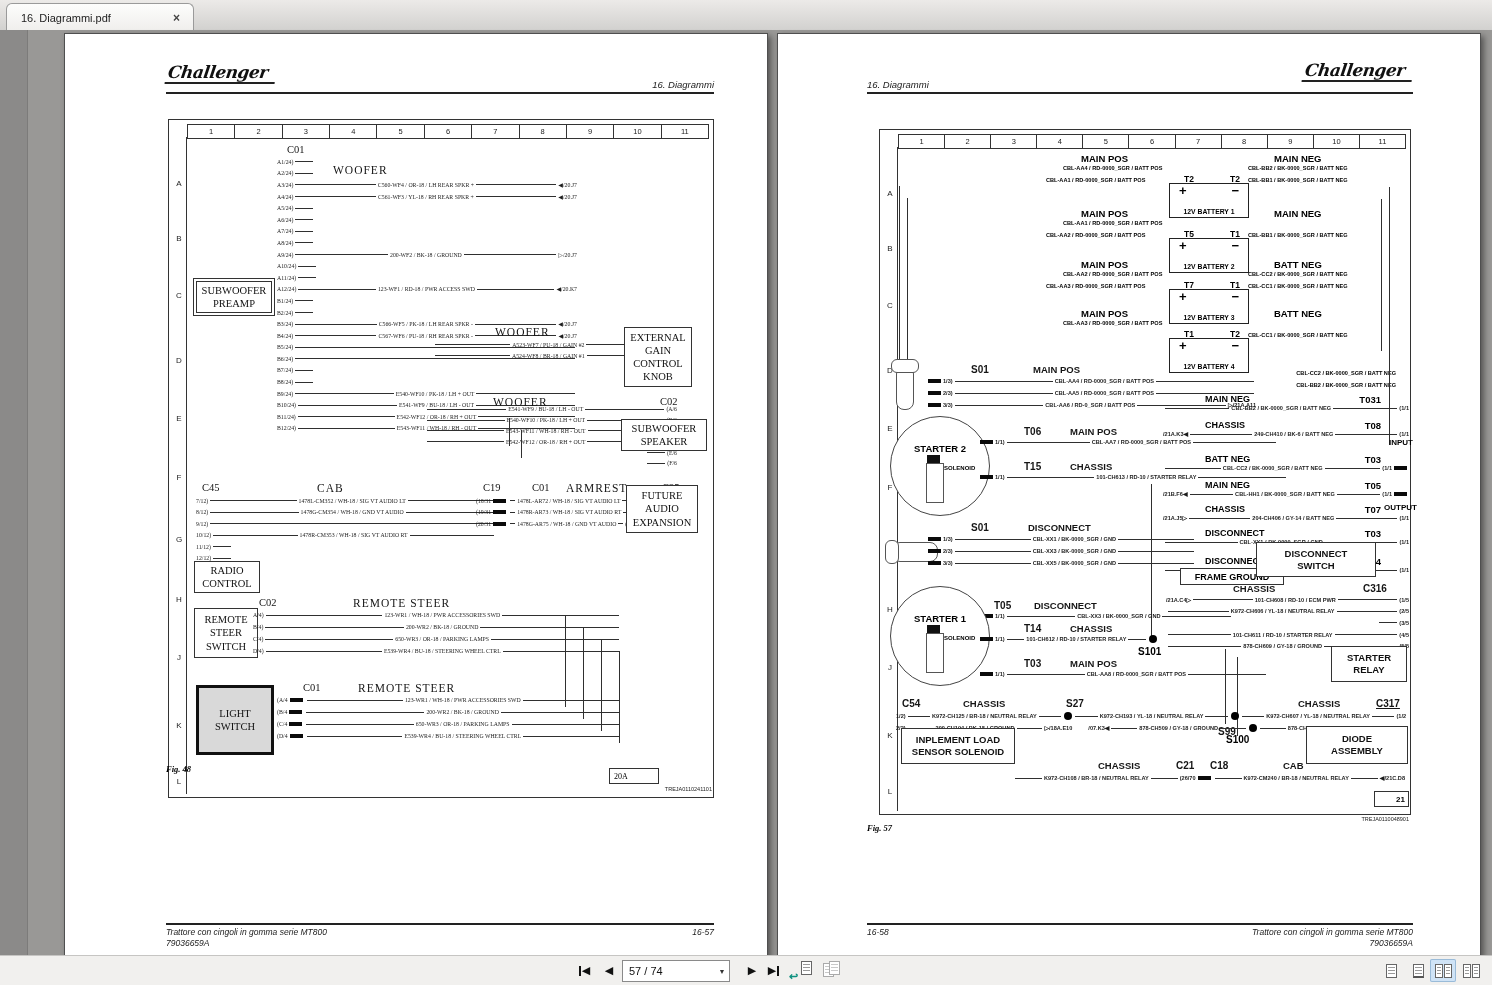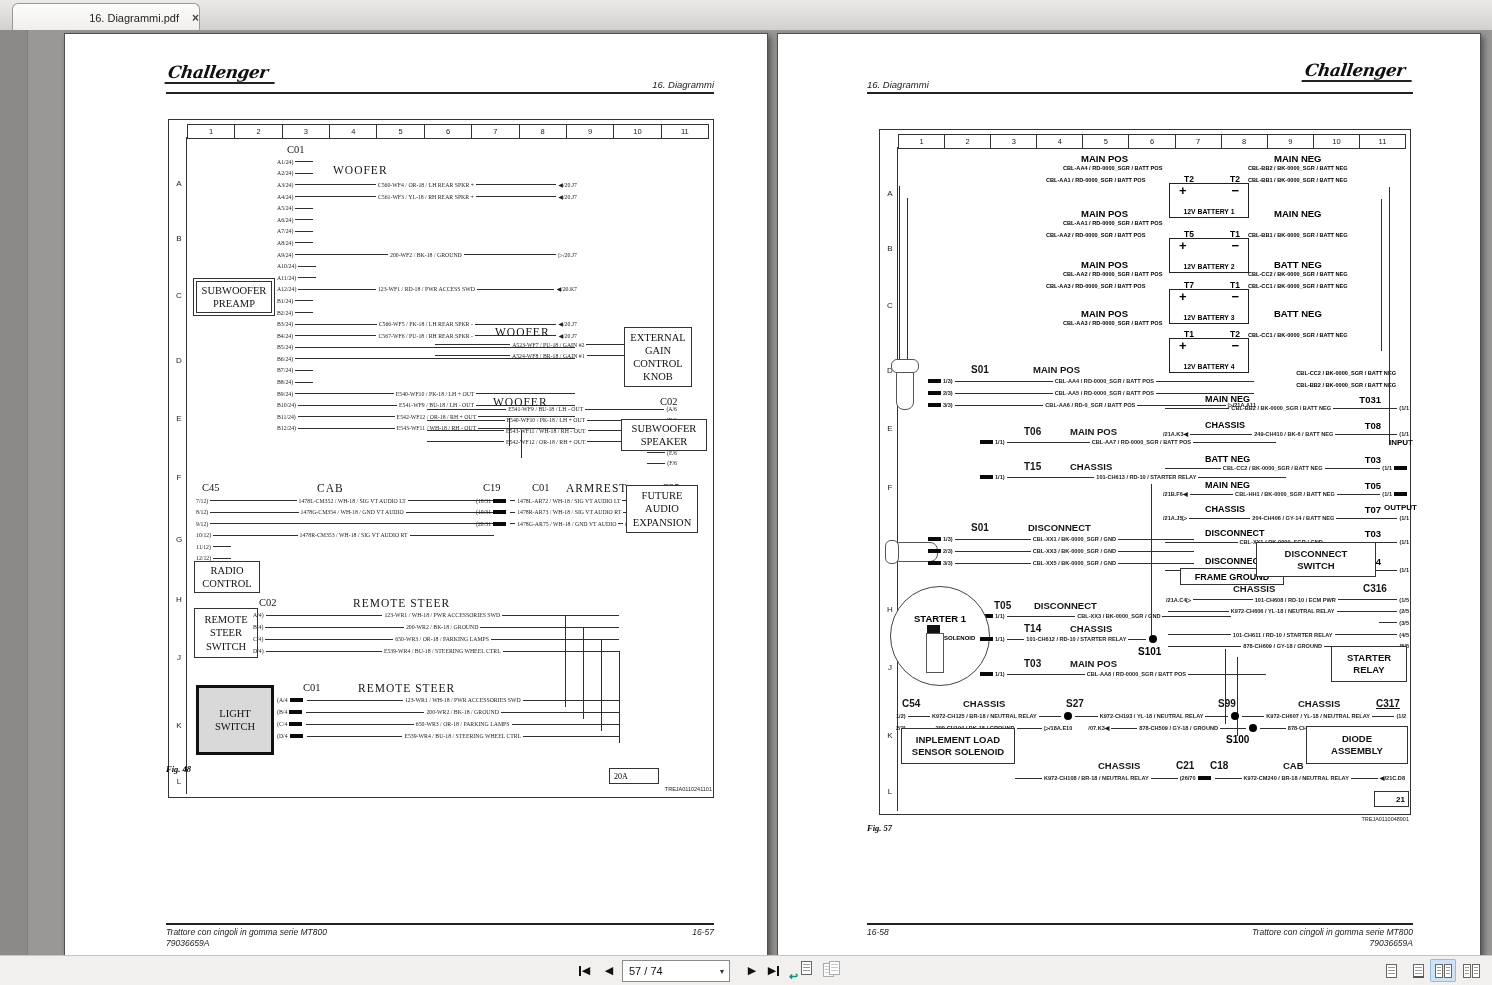--- a/index.html
+++ b/index.html
@@ -1,23 +1,23 @@
 <!DOCTYPE html>
 <html><head>
 <meta charset="utf-8">
 <style>
   html,body{margin:0;padding:0;width:1492px;height:985px;overflow:hidden;
     font-family:"Liberation Sans",sans-serif;background:#999896;}
   .screen{position:absolute;inset:0;}
   
   .tabbar{position:absolute;left:0;top:0;right:0;height:30px;
     background:linear-gradient(#eceae8,#d2d1cf);border-bottom:1px solid #8e8e8e;}
-  .tab{position:absolute;left:12px;top:3px;width:186px;height:27px;
+  .tab{position:absolute;left:6px;top:3px;width:186px;height:27px;
     background:linear-gradient(#fdfdfc,#efeeec);border:1px solid #9a9a9a;border-bottom:none;
-    border-radius:6px 6px 0 0;display:flex;align-items:center;text-align:right;}
+    border-radius:6px 6px 0 0;display:flex;align-items:center;}
   .tab-title{font-size:11px;color:#222;padding-left:14px;flex:1;}
   .tab-close{width:20px;font-size:12px;color:#444;font-weight:bold;cursor:default;}
   
   .canvas{position:absolute;left:0;top:30px;right:0;bottom:29px;background:#999896;}
   .lstrip{position:absolute;left:0;top:0;bottom:0;width:27px;background:#8b8a89;border-right:1px solid #7c7b7a;}
   .page{position:absolute;width:702px;height:922px;background:#fff;border:1px solid #4f4f4f;
     box-shadow:3px 3px 6px rgba(0,0,0,.45);}
   #lp{left:64px;top:3px;}
   #rp{left:777px;top:3px;}
   
@@ -151,21 +151,21 @@
   .s01b-rows{left:148px;top:499px;width:270px;} .s01b-rows .wrow{height:12px;}
   .t05b-conn{left:216px;top:566px;} .t05b-title{left:256px;top:566px;}
   .t05b-rows{left:200px;top:577px;width:255px;} .t05b-rows .wrow{height:10px;}
   .t14-conn{left:246px;top:589px;} .t14-title{left:292px;top:589px;}
   .t14-rows{left:200px;top:600px;width:180px;} .t14-rows .wrow{height:10px;}
   .t03mp-conn{left:246px;top:624px;} .t03mp-title{left:292px;top:624px;}
   .t03mp-rows{left:200px;top:635px;width:290px;} .t03mp-rows .wrow{height:10px;}
   .c316-title{left:455px;top:549px;} .c316-conn{left:585px;top:549px;}
   .c316-rows{left:388px;top:560px;width:243px;} .c316-rows .wrow{height:11.6px;}
   .b-c54{left:124px;top:664px;} .b-ch1{left:185px;top:664px;} .b-s27{left:288px;top:664px;}
-  .b-s99{left:440px;top:664px;text-align:right;} .b-ch2{left:520px;top:664px;} .b-c317{left:598px;top:664px;text-decoration:underline;}
+  .b-s99{left:440px;top:692px;text-align:right;} .b-ch2{left:520px;top:664px;} .b-c317{left:598px;top:664px;text-decoration:underline;}
   .bottom-rows{left:118px;top:676px;width:510px;} .bottom-rows .wrow{height:12px;}
   .cb-ch{left:320px;top:726px;} .cb-c21{left:398px;top:726px;}
   .cb-c18{left:432px;top:726px;} .cb-cab{left:505px;top:726px;}
   .cab-rows{left:235px;top:738px;width:392px;} .cab-rows .wrow{height:12px;}
   .node-label{position:absolute;font-weight:700;font-size:10px;}
   .s101{left:360px;top:612px;} .s100{left:448px;top:700px;}
   .fg-box{position:absolute;left:402px;top:534px;width:102px;height:15px;border:1.5px solid #333;
     display:flex;align-items:center;justify-content:center;font-weight:700;font-size:9px;background:#fff;}
   .dsw-box{left:478px;top:508px;width:118px;height:33px;}
   .srly-box{left:553px;top:612px;width:74px;height:34px;}
@@ -781,20 +781,26 @@
             <span class="cbar"></span>
             <span class="wtxt">3/3)</span>
             <span class="seg"></span>
             <span class="wtxt">CBL-AA6 / RD-0_SGR / BATT POS</span>
             <span class="seg"></span>
             <span class="arwo">▷</span>
             <span class="wtxt">/21A.A11</span>
           </div>
         </div>
 
+      <div class="starter st2">
+        <div class="st-name">STARTER 2</div>
+        <div class="sol-cap"></div>
+        <div class="sol-rect"></div>
+        <div class="sol-label">SOLENOID</div>
+      </div>
 
       <div class="dlabel t06-conn">T06</div>
       <div class="dtitle t06-title">MAIN POS</div>
       <div class="rows t06-rows">
           <div class="wrow">
             <span class="cbar"></span>
             <span class="wtxt">1/1)</span>
             <span class="seg"></span>
             <span class="wtxt">CBL-AA7 / RD-0000_SGR / BATT POS</span>
             <span class="seg"></span>

